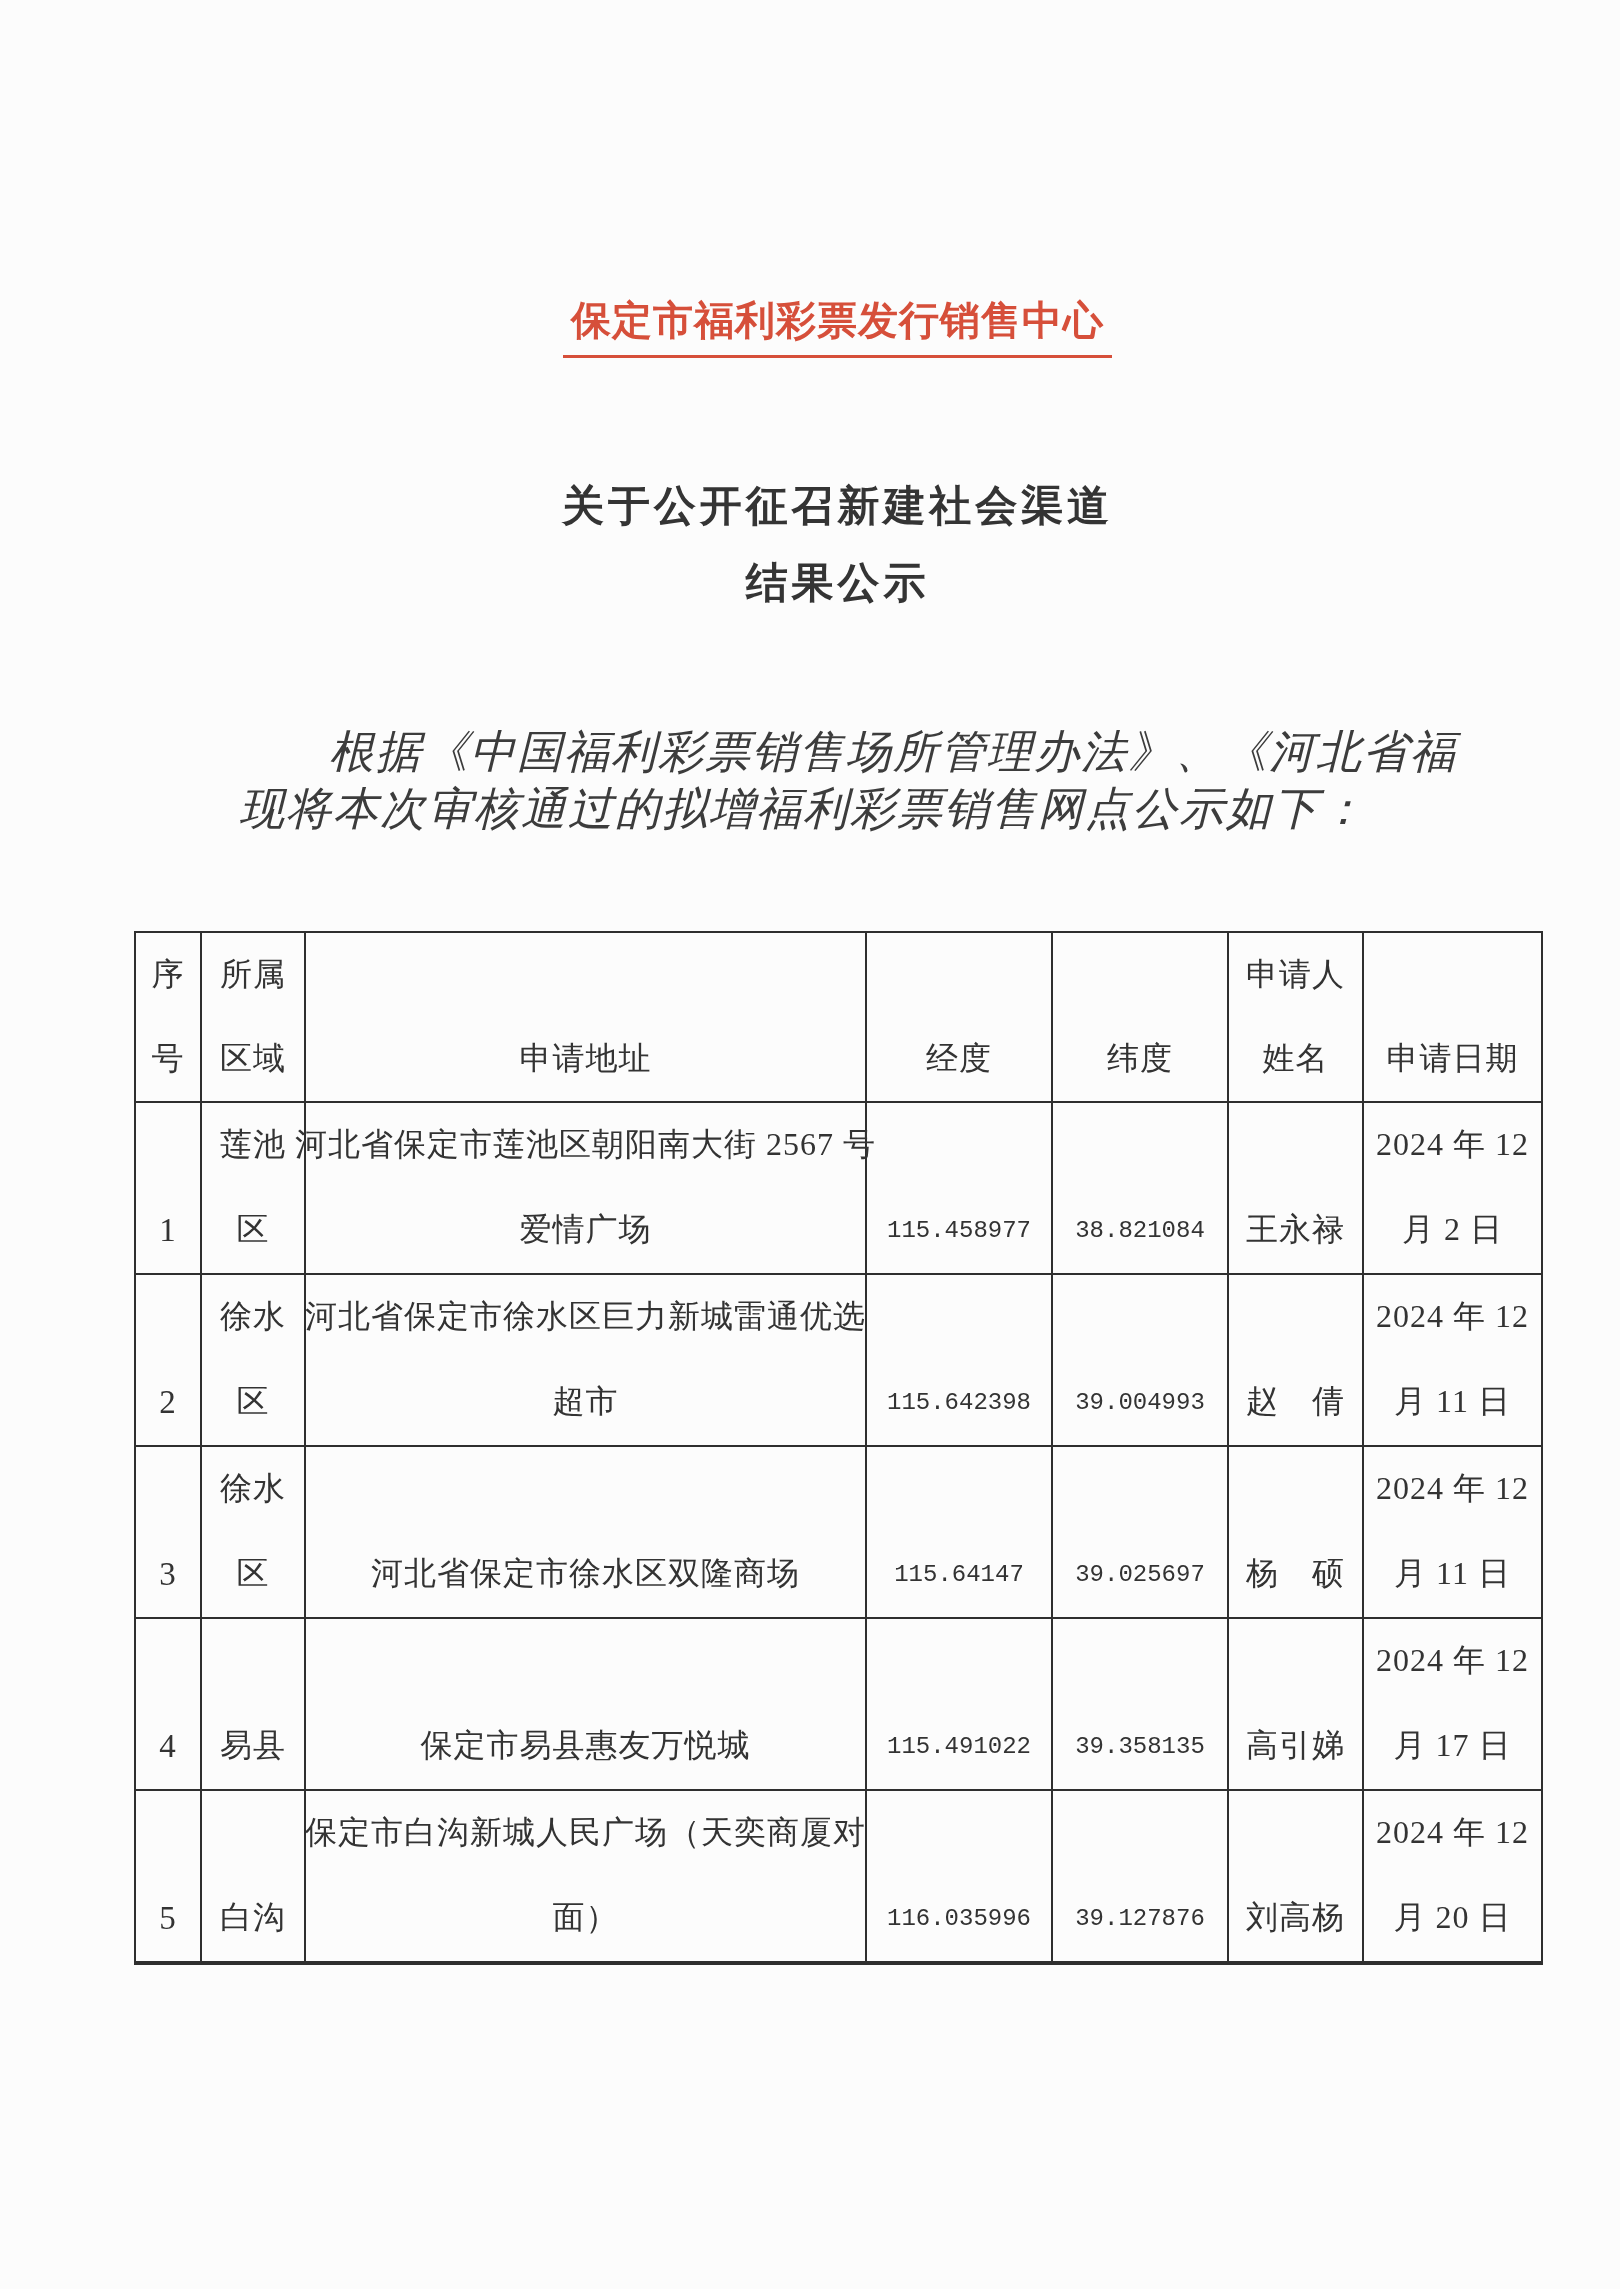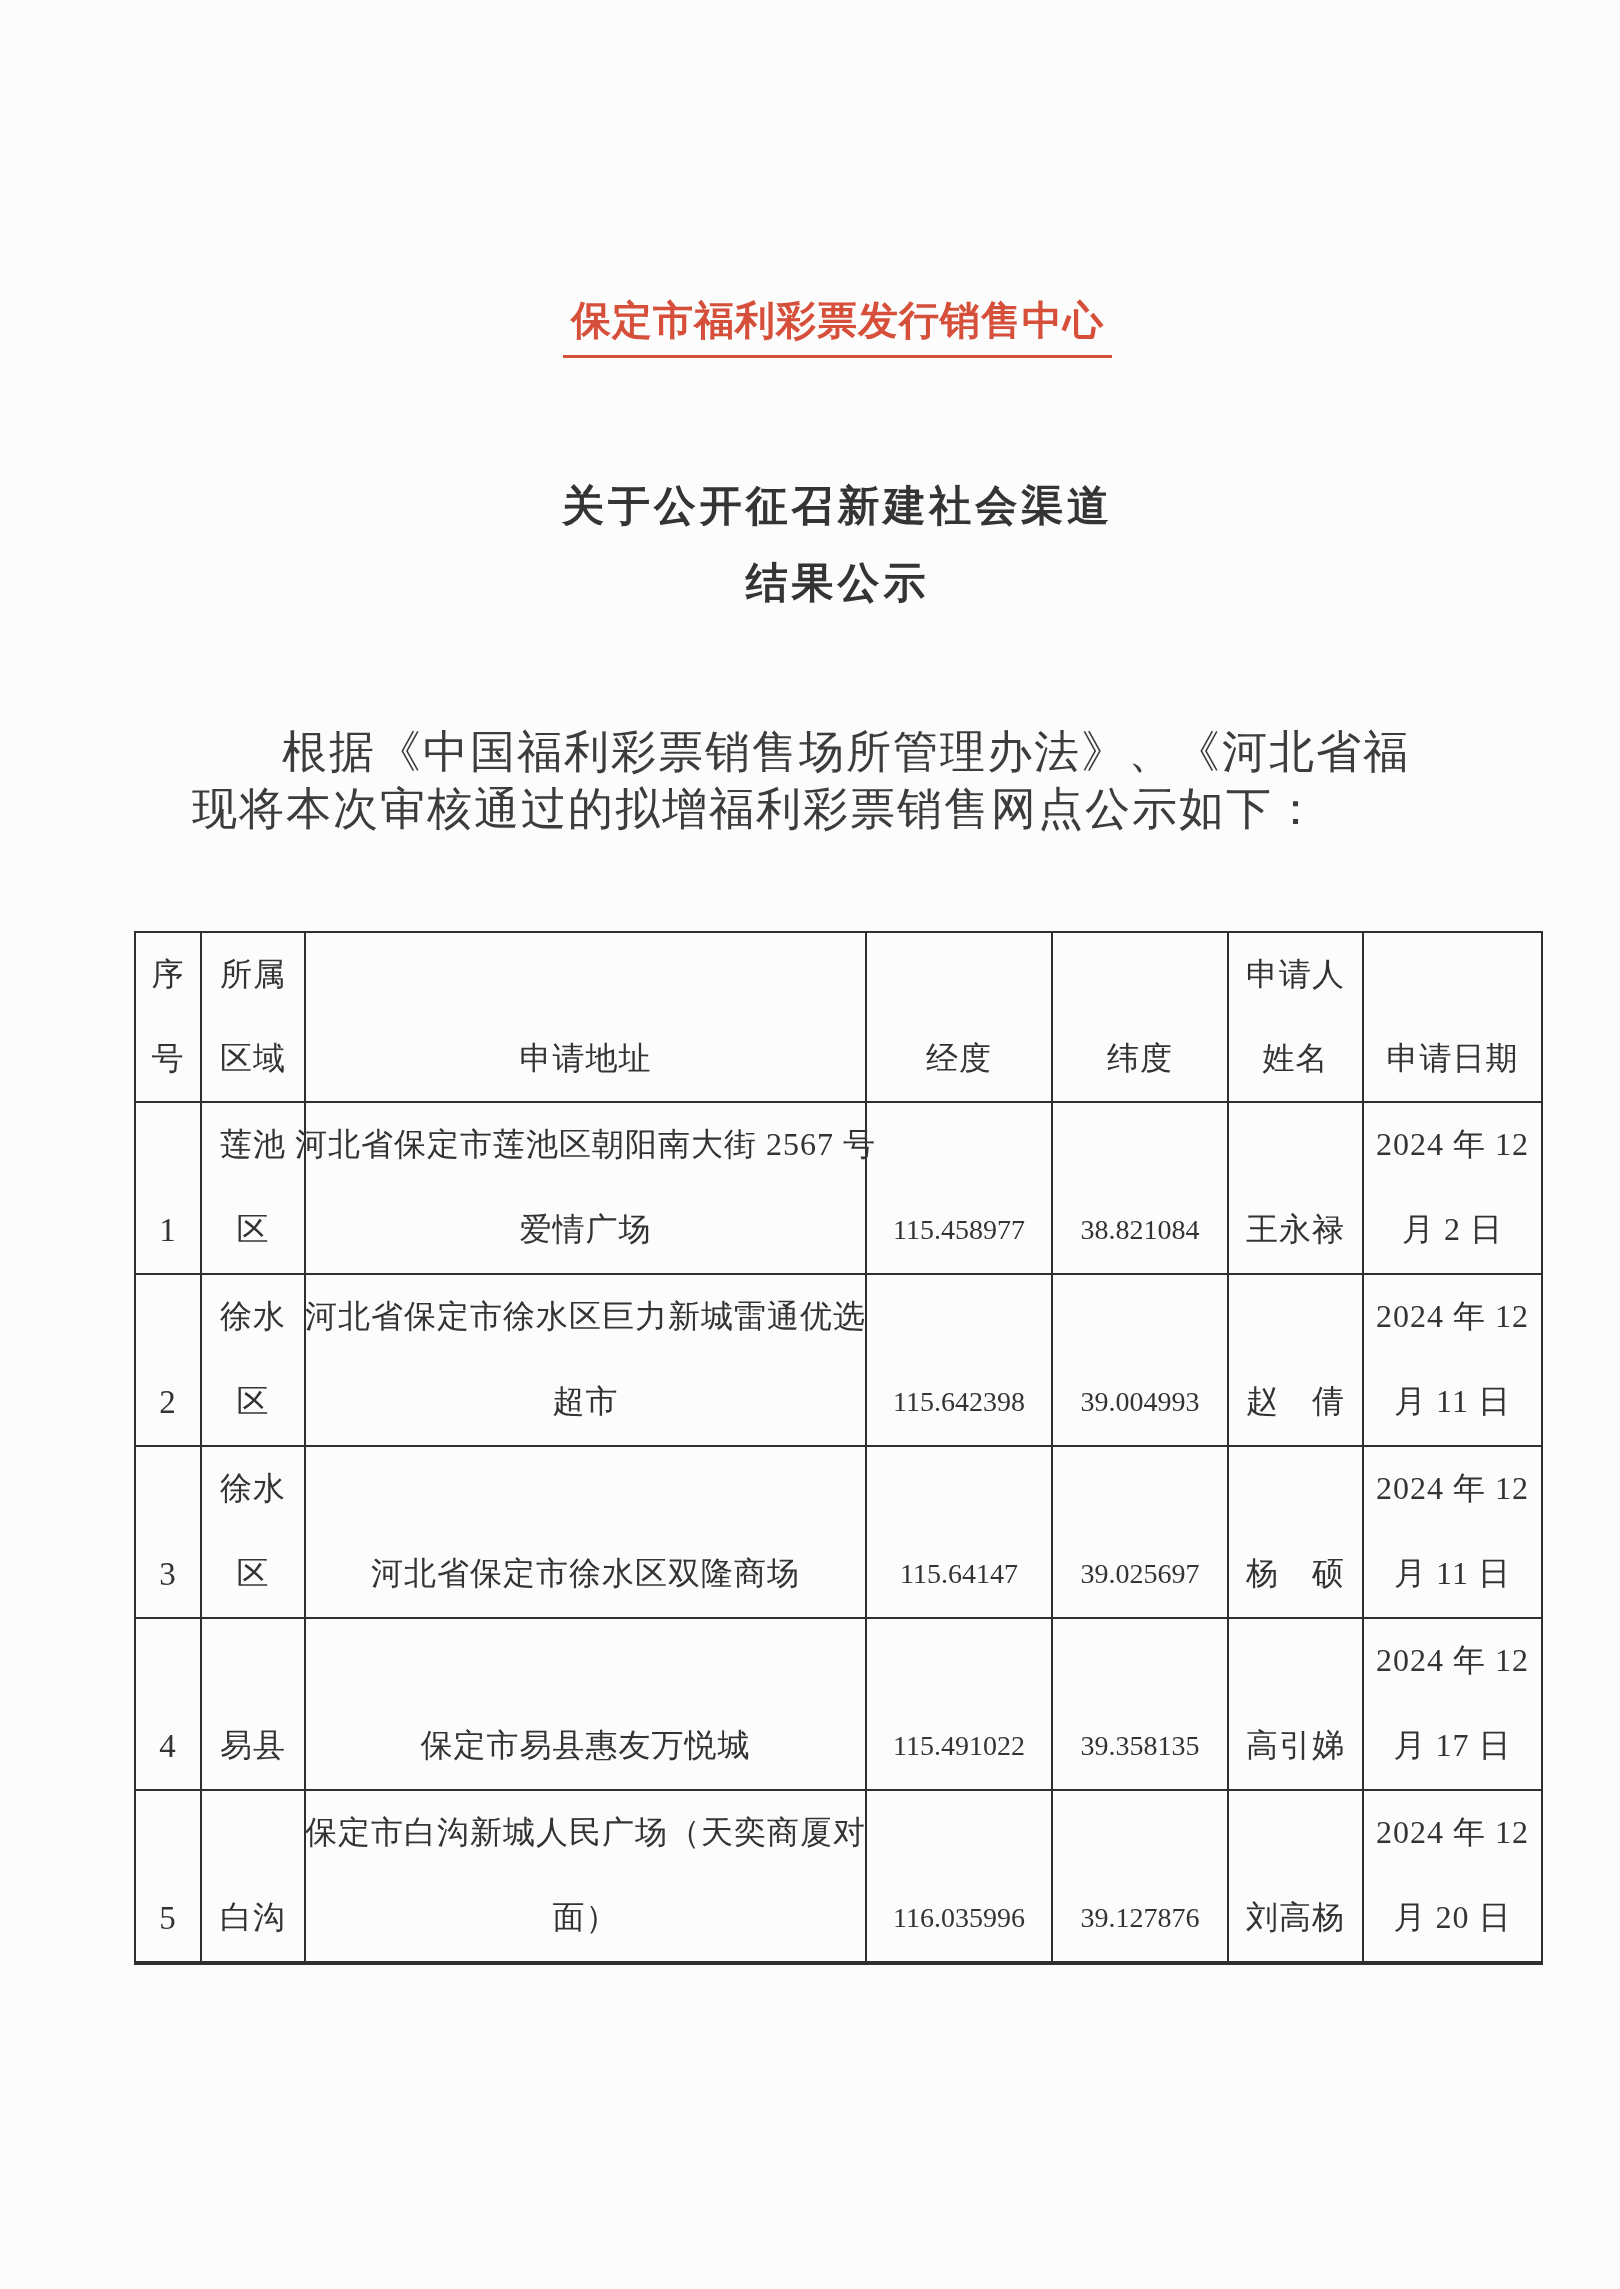--- a/index.html
+++ b/index.html
@@ -43,23 +43,24 @@
   .subtitle-line{
     font-size:42px;
     line-height:77px;
     font-weight:bold;
     letter-spacing:3.9px;
     color:#343434;
   }
   
   .paragraph{
     margin-top:102px;
-    margin-left:58px;
+    margin-left:105px;
     width:1264px;
     text-align:left;
+    font-style:italic;
   }
   .para-line{
     font-size:45px;
     line-height:57px;
     letter-spacing:2px;
     color:#3c3c3c;
     white-space:nowrap;
   }
   .para-line.indent{ padding-left:90px; }
   
@@ -91,22 +92,23 @@
     white-space:nowrap;
     font-size:32px;
     letter-spacing:1px;
   }
   thead .cell-line{ height:84px; }
   tbody .cell-line{ height:85px;text-align:right; }
   thead tr{ height:169px; }
   tbody tr{ height:172px; }
   td.col-longitude .cell-line,
   td.col-latitude .cell-line{
-    font-size:28px;
+    font-size:24px;
     letter-spacing:0;
+    font-family:Liberation Mono, monospace;
   }
   td.col-index .cell-line{ font-size:33px; }
 </style>
 </head>
 <body>
 
 <div class="page">
   <div class="content">
 
     <div class="title-wrap">

